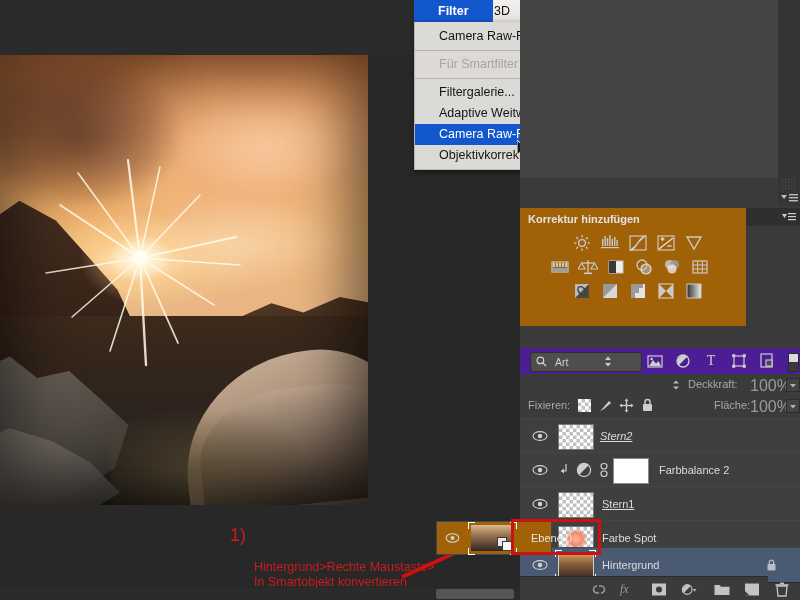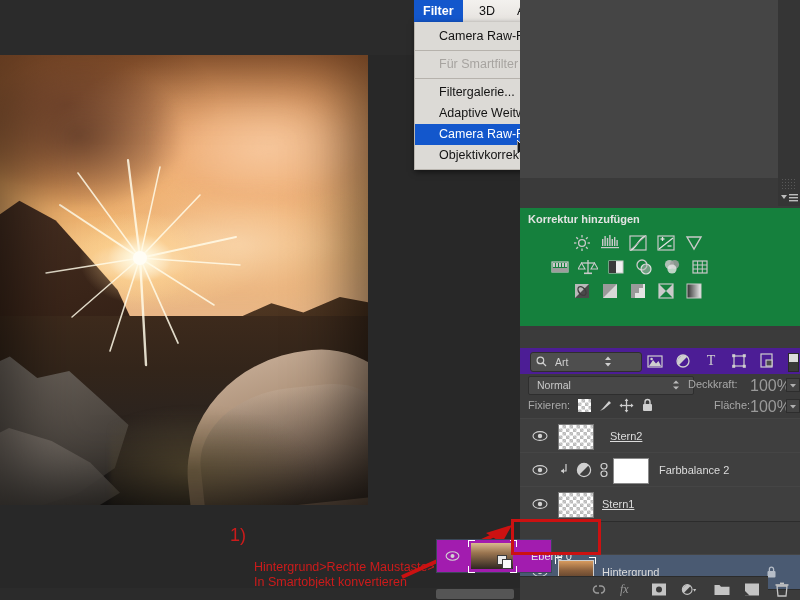--- a/index.html
+++ b/index.html
@@ -117,21 +117,21 @@
   }
 
   
   #menubar{
     position:absolute;left:414px;top:0;width:316px;height:22px;
     background:linear-gradient(180deg,#f3f1ee 0%, #e6e3df 100%);
     border-bottom:1px solid #c8c4bf;
   }
   .mb-item{
     position:absolute;top:0;height:22px;line-height:22px;
-    font-size:12.5px;color:#111;padding:0 9px;
+    font-size:12.5px;color:#111;padding:0 24px;
     font-family:"Liberation Sans", sans-serif;
   }
   .mb-item.sel{background:#1357cc;color:#fff;font-weight:bold;}
   #menu-dropdown{
     position:absolute;left:414px;top:22px;width:316px;
     background:#dcdad6;
     box-shadow:1px 2px 6px rgba(0,0,0,.55);
     border:1px solid #b9b5af;border-top:none;
     padding:4px 0 3px 0;
   }
@@ -167,21 +167,21 @@
   }
   .ptab{
     position:absolute;top:0;height:18px;line-height:18px;
     font-size:11px;color:#b4b4b4;padding:0 9px;
     background:#333;
   }
   .ptab.active{background:#4a4a4a;color:#e8e8e8;font-weight:bold;}
   .ptab-menu{position:absolute;right:4px;top:4px;width:14px;height:10px;}
 
   
-  #adjust-panel{position:absolute;left:0;top:208px;width:280px;height:118px;background:#15803d;}
+  #adjust-panel{position:absolute;left:0;top:208px;width:226px;height:118px;background:#a16207;}
   #adjust-title{position:absolute;left:8px;top:5px;font-size:11px;color:#e3e3e3;font-weight:bold;}
   .adj-row{position:absolute;left:0;width:280px;height:22px;}
   .adj-ic{position:absolute;width:20px;height:18px;}
 
   
   #layers-panel{position:absolute;left:0;top:330px;width:280px;height:270px;background:#3b3b3b;}
   #filter-row{position:absolute;left:0;top:18px;width:300px;height:26px;background:#4c1d95;}
   #filter-select{
     position:absolute;left:10px;top:4px;width:86px;height:18px;
     background:#4e4e4e;border:1px solid #2e2e2e;border-radius:3px;
@@ -218,22 +218,22 @@
   .lname{position:absolute;font-size:11px;color:#dcdcdc;top:11px;}
   .lname.link{text-decoration:underline;}
   #layers-bottom{
     position:absolute;left:0;top:246px;width:248px;height:24px;background:#3b3b3b;
     border-top:1px solid #2b2b2b;
   }
   .lb-ic{position:absolute;top:5px;width:18px;height:15px;}
 
   
   #ebene0-callout{
-    position:absolute;left:436px;top:539px;width:114px;height:32px;
-    background:#a21caf;
+    position:absolute;left:436px;top:521px;width:114px;height:32px;
+    background:#a16207;
     border:1px solid #3b4858;
     text-decoration:underline;
   }
   #ebene0-redbox{
     position:absolute;left:511px;top:519px;width:90px;height:36px;
     border:3px solid #cc1111;
     box-sizing:border-box;
   }
   .mini-eye{position:absolute;left:444px;top:531px;width:15px;height:12px;}
   #ebene0-thumb{
@@ -539,21 +539,20 @@
             </g>
         </svg>
         <svg class="ficon" style="left:238px;" viewBox="0 0 18 18">
           <rect x="3" y="2" width="11" height="13" fill="none" stroke="#cfcfcf" stroke-width="1.2"></rect>
           <rect x="8" y="8" width="6" height="6" fill="#4a4a4a" stroke="#cfcfcf" stroke-width="1.1"></rect>
         </svg>
         <div style="position:absolute;left:268px;top:5px;width:9px;height:17px;background:linear-gradient(180deg,#dcdcdc 50%,#3a3a3a 50%);border:1px solid #2a2a2a;"></div>
       </div>
 
       <div id="blend-row">
-        <div id="blend-select">Normal</div>
         <svg style="position:absolute;left:152px;top:6px;width:8px;height:10px;" viewBox="0 0 8 10">
           <polygon points="4,0.5 7,3.6 1,3.6" fill="#b9b9b9"></polygon>
             <polygon points="4,9.5 7,6.4 1,6.4" fill="#b9b9b9"></polygon>
         </svg>
         <div class="lbl-dim" style="left:168px;top:4px;">Deckkraft:</div>
         <div class="val-box" style="left:230px;top:4px;width:34px;">100%</div>
         <svg style="position:absolute;left:266px;top:4px;width:14px;height:14px;" viewBox="0 0 14 14">
           <rect x="0.5" y="0.5" width="13" height="13" fill="#434343" stroke="#2d2d2d"></rect>
           <polygon points="4,6 10,6 7,9.5" fill="#b0b0b0"></polygon>
         </svg>
@@ -588,21 +587,21 @@
           <polygon points="4,6 10,6 7,9.5" fill="#b0b0b0"></polygon>
         </svg>
       </div>
 
       <div class="layer-row" style="top:88px;">
         <svg class="eye" viewBox="0 0 16 12">
           <ellipse cx="8" cy="6" rx="7" ry="4.4" fill="none" stroke="#d2d2d2" stroke-width="1.1"></ellipse>
           <circle cx="8" cy="6" r="2.2" fill="#d2d2d2"></circle>
         </svg>
         <div class="thumb checker"></div>
-        <div class="lname link" style="left:90px;">Stern2</div>
+        <div class="lname link" style="left:80px;font-style:italic;">Stern2</div>
       </div>
 
       <div class="layer-row" style="top:122px;padding-left:12px;">
         <svg class="eye" viewBox="0 0 16 12">
           <ellipse cx="8" cy="6" rx="7" ry="4.4" fill="none" stroke="#d2d2d2" stroke-width="1.1"></ellipse>
           <circle cx="8" cy="6" r="2.2" fill="#d2d2d2"></circle>
         </svg>
         <svg style="position:absolute;left:38px;top:10px;width:12px;height:14px;" viewBox="0 0 12 14">
           <path d="M8,1 L8,8 L3,8" fill="none" stroke="#cfcfcf" stroke-width="1.2"></path>
           <polygon points="3,8 6,5.5 6,10.5" fill="#cfcfcf"></polygon>
@@ -621,22 +620,32 @@
 
       <div class="layer-row" style="top:156px;">
         <svg class="eye" viewBox="0 0 16 12">
           <ellipse cx="8" cy="6" rx="7" ry="4.4" fill="none" stroke="#d2d2d2" stroke-width="1.1"></ellipse>
           <circle cx="8" cy="6" r="2.2" fill="#d2d2d2"></circle>
         </svg>
         <div class="thumb checker"></div>
         <div class="lname link" style="left:82px;">Stern1</div>
       </div>
 
-
-      <div class="layer-row selected" style="top:224px;text-align:right;">
+      <div class="layer-row" style="top:190px;">
+        <svg class="eye" viewBox="0 0 16 12">
+          <ellipse cx="8" cy="6" rx="7" ry="4.4" fill="none" stroke="#d2d2d2" stroke-width="1.1"></ellipse>
+          <circle cx="8" cy="6" r="2.2" fill="#d2d2d2"></circle>
+        </svg>
+        <div class="thumb checker">
+          <div style="position:absolute;left:6px;top:2px;width:22px;height:20px;background:radial-gradient(ellipse at 50% 50%, #ffb9a0 0%, #f2886b 45%, rgba(242,136,107,0) 72%);"></div>
+        </div>
+        <div class="lname" style="left:82px;">Farbe Spot</div>
+      </div>
+
+      <div class="layer-row selected" style="top:217px;text-align:right;">
         <svg class="eye" viewBox="0 0 16 12">
           <ellipse cx="8" cy="6" rx="7" ry="4.4" fill="none" stroke="#d2d2d2" stroke-width="1.1"></ellipse>
           <circle cx="8" cy="6" r="2.2" fill="#d2d2d2"></circle>
         </svg>
         <div class="thumb" style="border:1px solid #cfcfcf;background:linear-gradient(180deg,#d79a5e 0%, #8a5f3c 40%, #3a2a20 100%);"></div>
         <div class="corner" style="left:35px;top:2px;border-right:none;border-bottom:none;"></div>
         <div class="corner" style="left:69px;top:2px;border-left:none;border-bottom:none;"></div>
         <div class="corner" style="left:35px;top:26px;border-right:none;border-top:none;"></div>
         <div class="corner" style="left:69px;top:26px;border-left:none;border-top:none;"></div>
         <div class="lname" style="left:82px;">Hintergrund</div>

